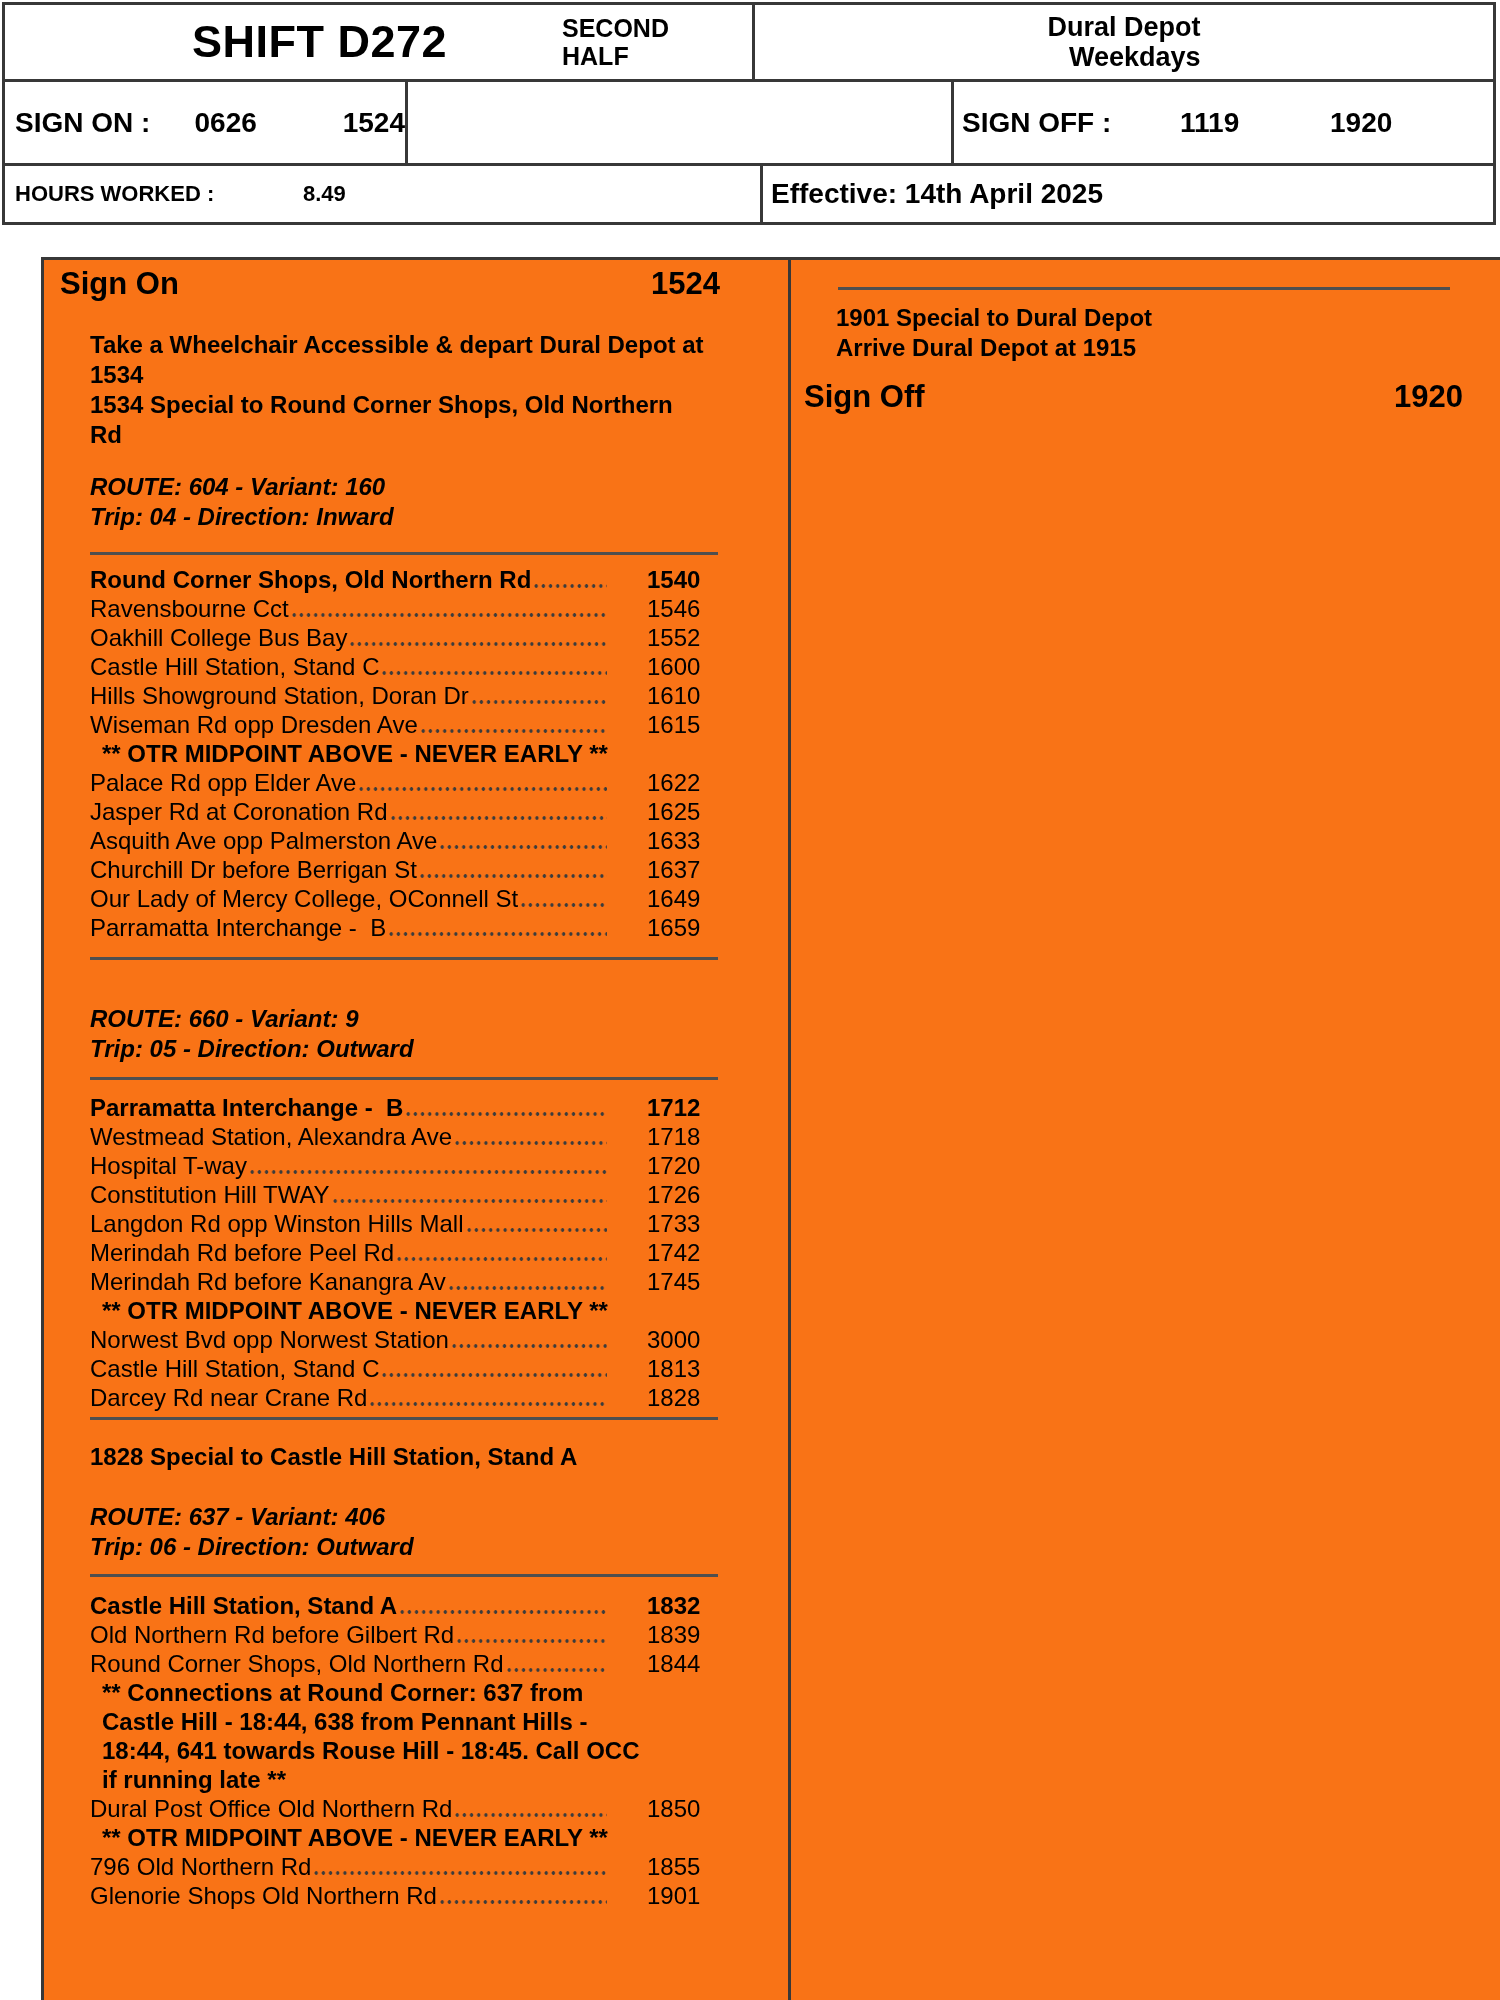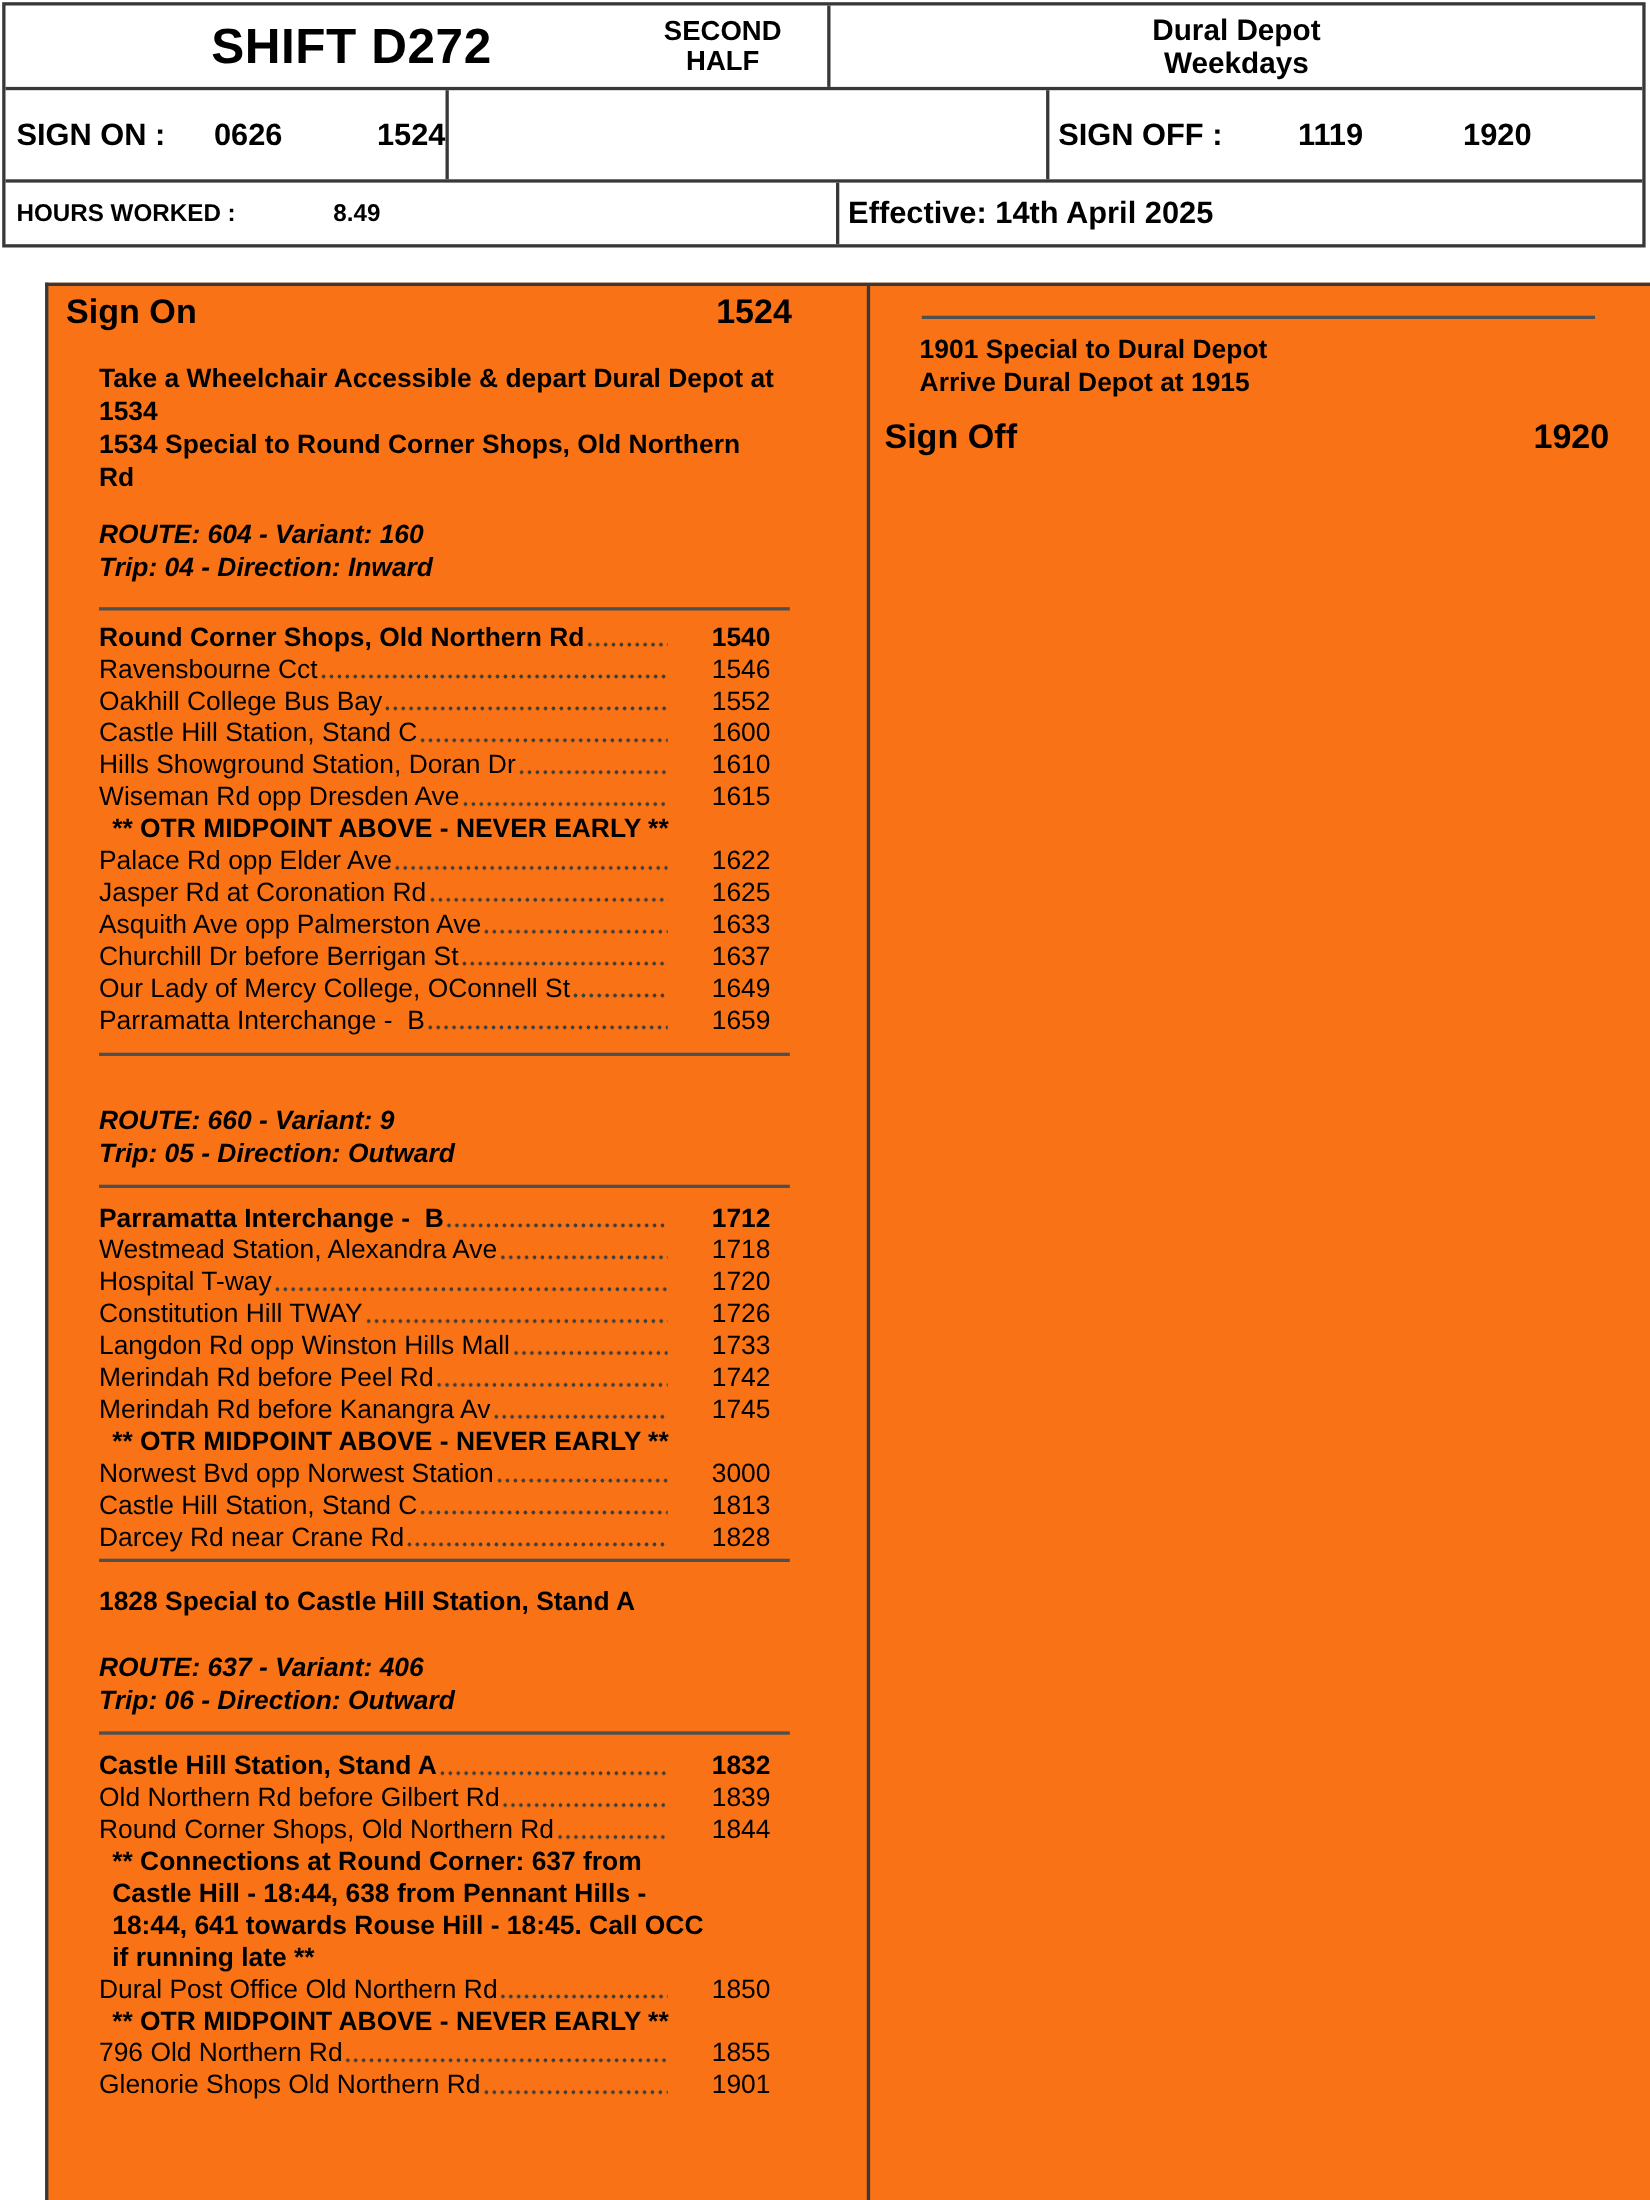--- a/index.html
+++ b/index.html
@@ -5,23 +5,23 @@
   html,body{margin:0;padding:0;background:#e8e8e8;}
   *{box-sizing:border-box;}
   .page{position:relative;width:1500px;height:2000px;background:#ffffff;
         font-family:"Liberation Sans","DejaVu Sans",sans-serif;color:#000;overflow:hidden;margin:0 auto;}
 
   
   .hdr{position:absolute;left:2px;top:2px;width:1494px;border:3px solid #383838;background:#fff;}
   .hrow1{height:77px;border-bottom:3px solid #383838;display:flex;}
   .hcell-title{width:750px;border-right:3px solid #383838;display:flex;align-items:center;}
   .shift-title{flex:1;text-align:center;padding-left:72px;font-size:45px;font-weight:bold;letter-spacing:.5px;}
-  .half-label{width:190px;text-align:center;font-size:25px;font-weight:bold;line-height:28px;white-space:pre-line;}
+  .half-label{width:190px;font-size:25px;font-weight:bold;line-height:28px;white-space:pre-line;}
   .hcell-depot{flex:1;display:flex;align-items:center;justify-content:center;
-               font-size:27px;font-weight:bold;line-height:30px;white-space:pre-line;text-align:center;}
+               font-size:27px;font-weight:bold;line-height:30px;white-space:pre-line;text-align:right;}
   .hrow2{height:84px;border-bottom:3px solid #383838;display:flex;font-size:28px;font-weight:bold;}
   .cell-signon{width:403px;height:100%;border-right:3px solid #383838;display:flex;align-items:center;padding-left:10px;}
   .cell-signon .lbl{width:218px;}
   .cell-signon .t1{width:180px;}
   .cell-mid{width:546px;height:100%;border-right:3px solid #383838;}
   .cell-signoff{flex:1;height:100%;display:flex;align-items:center;padding-left:8px;}
   .cell-signoff .lbl{width:218px;}
   .cell-signoff .t1{width:150px;}
   .hrow3{height:56px;display:flex;font-weight:bold;}
   .cell-hours{width:758px;height:100%;border-right:3px solid #383838;display:flex;align-items:center;padding-left:10px;font-size:22px;}

